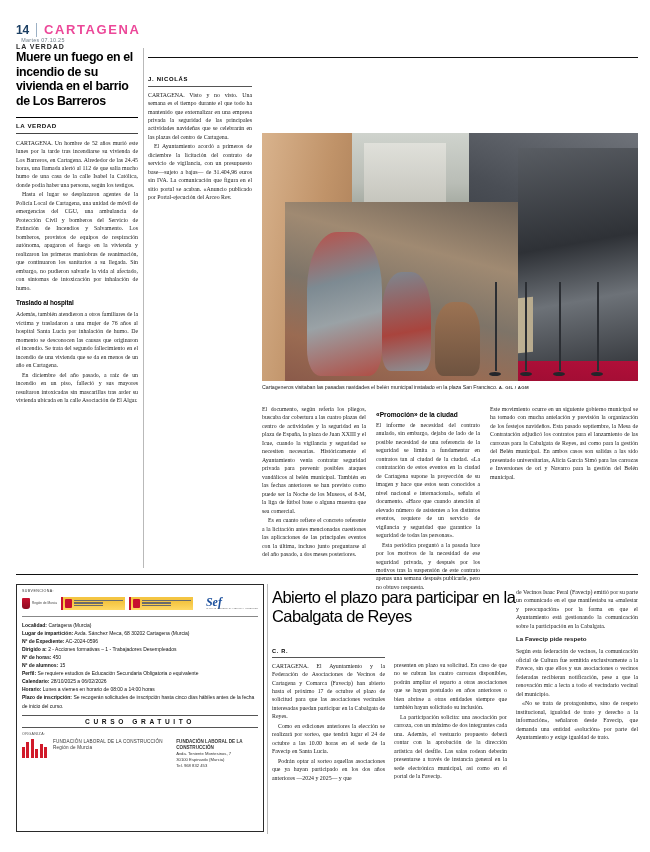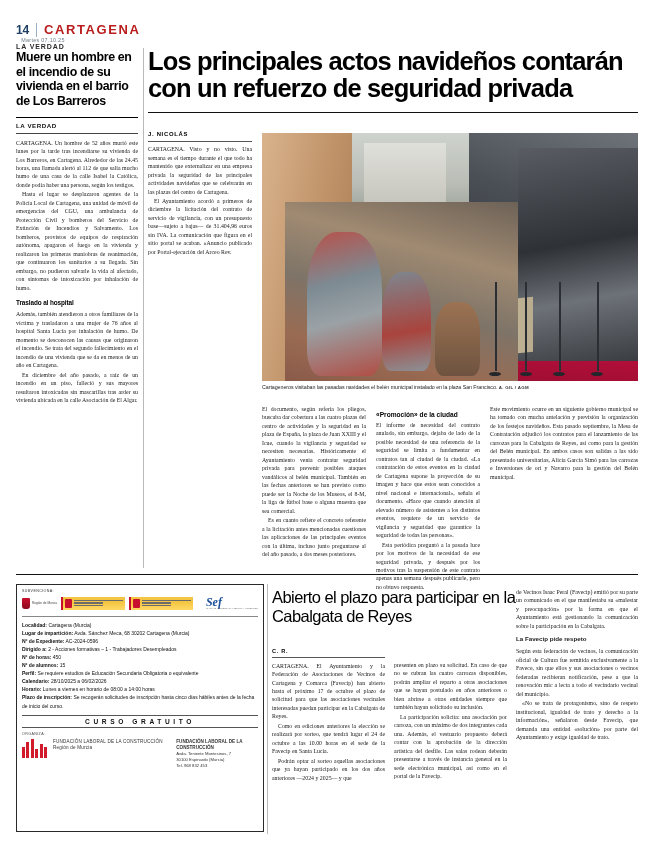--- a/index.html
+++ b/index.html
@@ -18,21 +18,21 @@
     display: flex; align-items: flex-start; justify-content: space-between; flex-direction: column;
   }
   .mast-left { display: flex; align-items: baseline; gap: 7px; }
   .mast-pageno {
     font-family: "Liberation Sans", sans-serif;
     font-weight: bold; font-size: 12px; color: #1c3f63; letter-spacing: -0.2px;
   }
   .mast-divider { width: 1px; height: 14px; background: #9bb0c4; align-self: center; }
   .mast-section {
     font-family: "Liberation Sans", sans-serif;
-    font-weight: bold; font-size: 13px; color: #b91c1c; letter-spacing: 1.6px;
+    font-weight: bold; font-size: 13px; color: #ec4899; letter-spacing: 1.6px;
   }
   .mast-right { text-align: right; line-height: 1.15; }
   .mast-date {
     font-family: "Liberation Sans", sans-serif;
     font-size: 5.4px; color: #6d7c88; letter-spacing: 0.3px;
   }
   .mast-brand {
     font-family: "Liberation Sans", sans-serif;
     font-weight: bold; font-size: 7px; color: #2a2a2a; letter-spacing: 0.9px;
   }
@@ -272,35 +272,34 @@
     <div class="mast-right">
       <div class="mast-date">Martes 07.10.25</div>
       <div class="mast-brand">LA VERDAD</div>
     </div>
   </div>
 
   <div class="vline" style="left:143px; top:48px; height:520px;"></div>
   <div class="vline" style="left:267px; top:584px; height:250px;"></div>
 
   <div class="sidebar">
-    <div class="side-headline">Muere un hombre en el incendio de su vivienda en el barrio de Los Barreros</div>
+    <div class="side-headline">Muere un fuego en el incendio de su vivienda en el barrio de Los Barreros</div>
     <div class="rule-thin"></div>
     <div class="side-credit">LA VERDAD</div>
     <div class="side-rule2"></div>
     <div class="body-col">
       <p class="first">CARTAGENA. Un hombre de 52 años murió este lunes por la tarde tras incendiarse su vivienda de Los Barreros, en Cartagena. Alrededor de las 24.45 horas, una llamada alertó al 112 de que salía mucho humo de una casa de la calle Isabel la Católica, donde podía haber una persona, según los testigos.</p>
       <p>Hasta el lugar se desplazaron agentes de la Policía Local de Cartagena, una unidad de móvil de emergencias del CGU, una ambulancia de Protección Civil y bomberos del Servicio de Extinción de Incendios y Salvamento. Los bomberos, provistos de equipos de respiración autónoma, apagaron el fuego en la vivienda y realizaron las primeras maniobras de reanimación, que continuaron los sanitarios a su llegada. Sin embargo, no pudieron salvarle la vida al afectado, con síntomas de intoxicación por inhalación de humo.</p>
       <div class="sub-head">Traslado al hospital</div>
       <p class="first">Además, también atendieron a otros familiares de la víctima y trasladaron a una mujer de 76 años al hospital Santa Lucía por inhalación de humo. De momento se desconocen las causas que originaron el incendio. Se trata del segundo fallecimiento en el incendio de una vivienda que se da en menos de un año en Cartagena.</p>
       <p>En diciembre del año pasado, a raíz de un incendio en un piso, falleció y sus mayores resultaron intoxicadas sin mascarillas tras arder su vivienda ubicada en la calle Asociación de El Algar.</p>
     </div>
   </div>
 
   <div class="main">
-    <div class="main-headline">Los principales actos navideños contarán con un refuerzo de seguridad privada</div>
     <div class="main-rule"></div>
     <div class="lead-row">
       <div class="lead-col">
         <div class="byline">J. NICOLÁS</div>
         <div class="byline-rule"></div>
         <div class="body-col">
           <p class="first">CARTAGENA. Visto y no visto. Una semana es el tiempo durante el que todo ha mantenido que externalizar en una empresa privada la seguridad de las principales actividades navideñas que se celebrarán en las plazas del centro de Cartagena.</p>
           <p>El Ayuntamiento acordó a primeros de diciembre la licitación del contrato de servicio de vigilancia, con un presupuesto base—sujeto a bajas— de 31.404,96 euros sin IVA. La comunicación que figura en el sitio portal se acaban. «Anuncio publicado por Portal-ejecución del Arceo Rev.</p>
           <p></p>
         </div>

